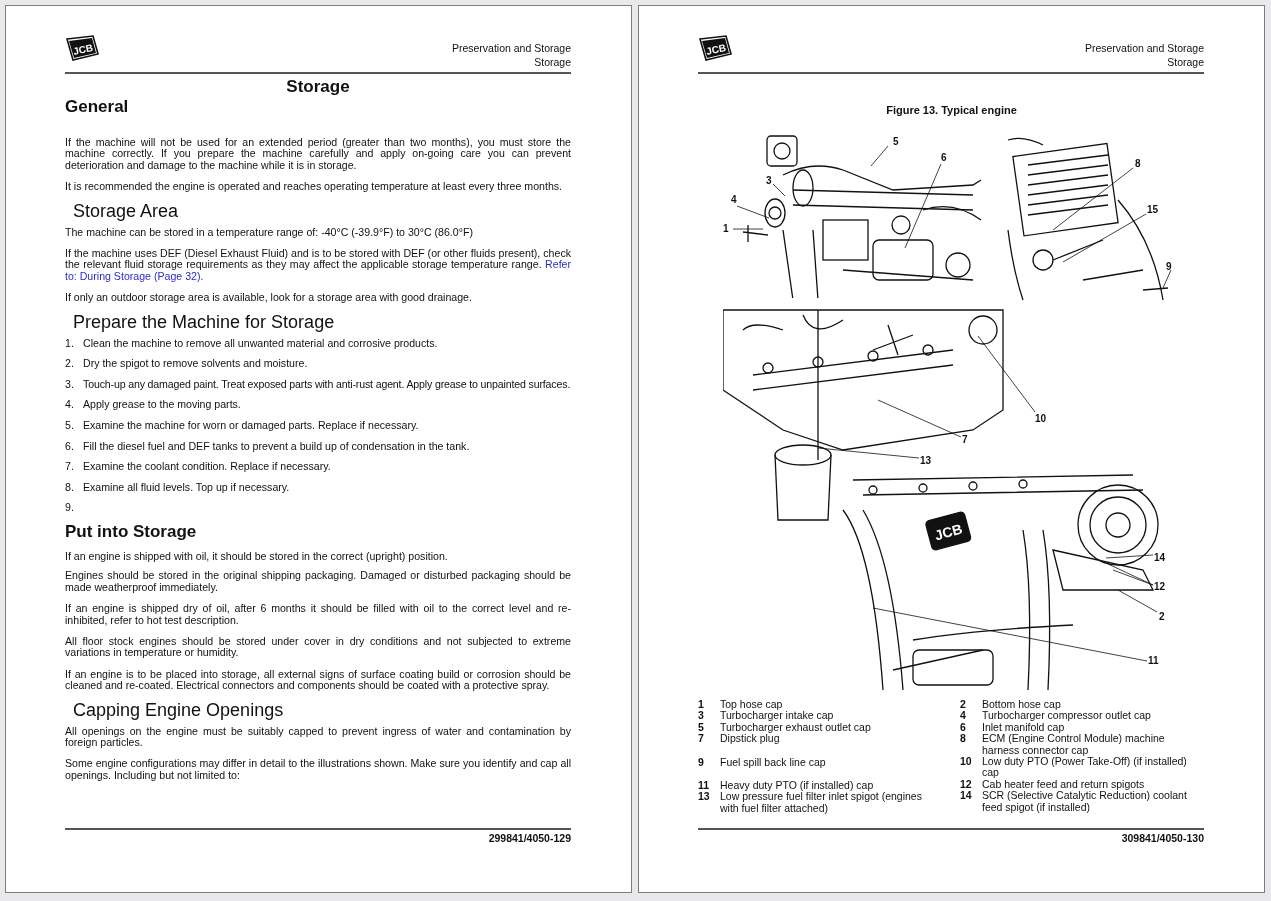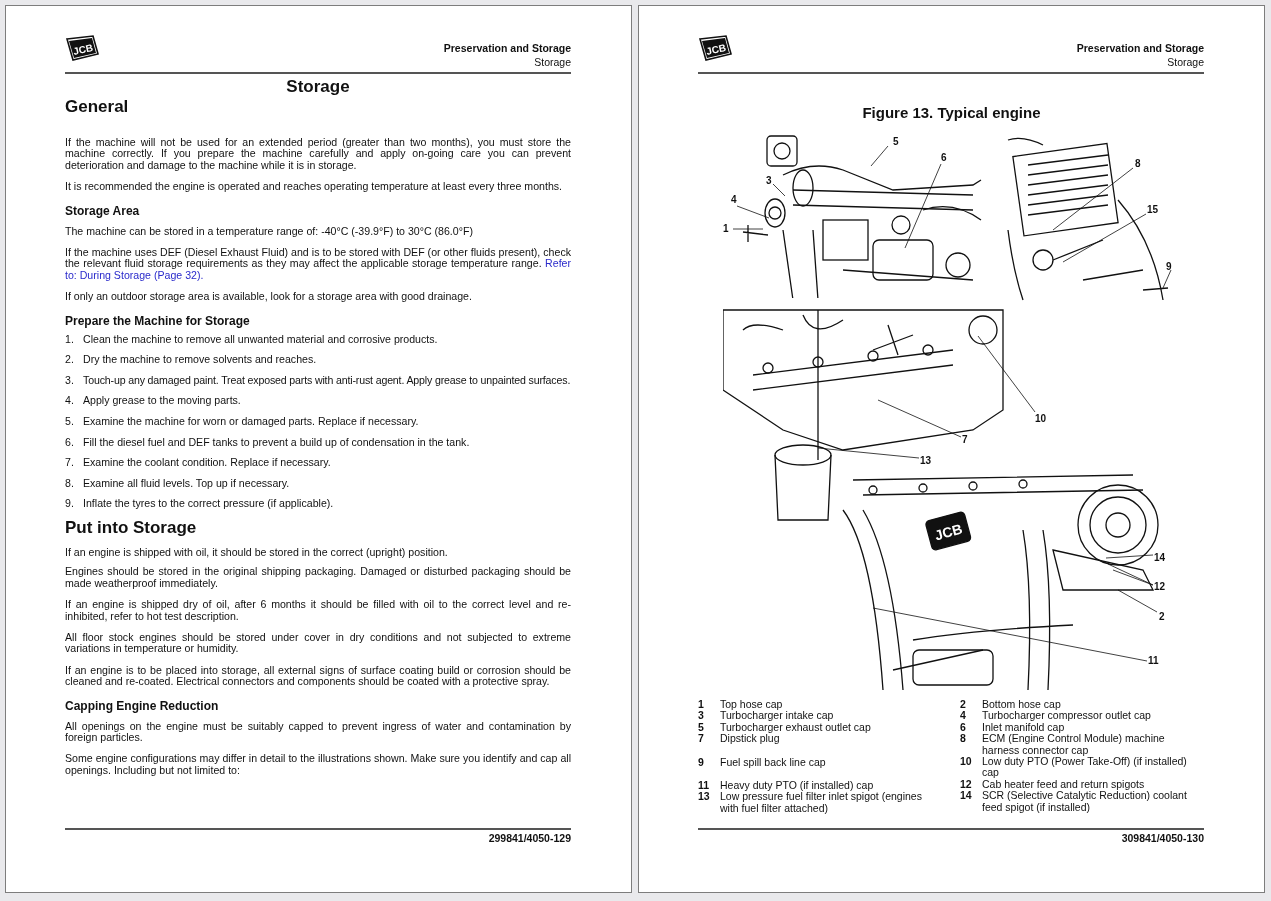--- a/index.html
+++ b/index.html
@@ -19,21 +19,21 @@
     #page-left { left: 5px; width: 627px; }
     #page-right { left: 638px; width: 627px; }
 
     .logo {
       position: absolute; top: 29px; width: 34px; height: 26px;
     }
     .hdr {
       position: absolute; top: 35px; right: 60px; text-align: right;
       font-size: 10.5px; line-height: 14px;
     }
-    .hdr .h1 { font-weight: bold; }
+    .hdr .h1 { font-weight: normal; }
     .hdr-rule {
       position: absolute; top: 66px; left: 59px; right: 60px;
       border-top: 2px solid #555;
     }
     .foot-rule {
       position: absolute; top: 822px; left: 59px; right: 60px;
       border-top: 2px solid #555;
     }
     .foot {
       position: absolute; top: 826px; left: 59px; right: 60px;
@@ -43,30 +43,30 @@
 
     .content {
       position: absolute; left: 59px; right: 60px; top: 70px;
       font-size: 10.6px; line-height: 11.4px;
     }
     .title {
       text-align: center; font-size: 17px; font-weight: bold;
       margin: 0; height: 21px; line-height: 21px;
     }
     .h2 { font-size: 17px; font-weight: bold; margin: 0; line-height: 18px; }
-    .h3 { font-size: 12px; font-weight: bold; margin: 0; line-height: 16px; }
+    .h3 { font-size: 18px; font-weight: normal; margin: 8px; line-height: 16px; }
     p { margin: 0; text-align: justify; }
     .link { color: #2a2acb; }
     ol.steps { list-style: none; padding: 0; margin: 0; }
     ol.steps li { display: flex; height: 20.6px; }
     ol.steps li .n { width: 18px; flex: none; }
 
     .fig-title {
       position: absolute; top: 98px; left: 0; right: 0; text-align: center;
-      font-weight: bold; font-size: 15px;
+      font-weight: bold; font-size: 11px;
     }
     .figure {
       position: absolute; top: 124px; left: 84px; width: 460px; height: 564px;
     }
     .callout { position: absolute; font-size: 10px; font-weight: bold; }
 
     .legend {
       position: absolute; top: 693px; left: 59px; right: 60px;
       font-size: 10.5px; line-height: 11.4px;
       display: grid; grid-template-columns: 1fr 1fr; column-gap: 18px;
@@ -103,21 +103,21 @@
     <p style="margin-top:10px">If only an outdoor storage area is available, look for a storage area with good drainage.</p>
 
     <div class="h3" style="margin-top:10px">Prepare the Machine for Storage</div>
     <ol class="steps" style="margin-top:5px">
       <li>
           <span class="n">1.</span>
           <span>Clean the machine to remove all unwanted material and corrosive products.</span>
         </li>
       <li>
           <span class="n">2.</span>
-          <span>Dry the machine to remove solvents and reaches.</span>
+          <span>Dry the spigot to remove solvents and moisture.</span>
         </li>
       <li>
           <span class="n">3.</span>
           <span style="letter-spacing:-0.15px">Touch-up any damaged paint. Treat exposed parts with anti-rust agent. Apply grease to unpainted surfaces.</span>
         </li>
       <li>
           <span class="n">4.</span>
           <span>Apply grease to the moving parts.</span>
         </li>
       <li>
@@ -131,32 +131,31 @@
       <li>
           <span class="n">7.</span>
           <span>Examine the coolant condition. Replace if necessary.</span>
         </li>
       <li>
           <span class="n">8.</span>
           <span>Examine all fluid levels. Top up if necessary.</span>
         </li>
       <li>
           <span class="n">9.</span>
-          <span>Inflate the tyres to the correct pressure (if applicable).</span>
         </li>
     </ol>
 
     <div class="h2" style="margin-top:0">Put into Storage</div>
     <p style="margin-top:10px">If an engine is shipped with oil, it should be stored in the correct (upright) position.</p>
     <p style="margin-top:8px">Engines should be stored in the original shipping packaging. Damaged or disturbed packaging should be made weatherproof immediately.</p>
     <p style="margin-top:10px">If an engine is shipped dry of oil, after 6 months it should be filled with oil to the correct level and re-inhibited, refer to hot test description.</p>
     <p style="margin-top:10px">All floor stock engines should be stored under cover in dry conditions and not subjected to extreme variations in temperature or humidity.</p>
     <p style="margin-top:10px">If an engine is to be placed into storage, all external signs of surface coating build or corrosion should be cleaned and re-coated. Electrical connectors and components should be coated with a protective spray.</p>
 
-    <div class="h3" style="margin-top:10px">Capping Engine Reduction</div>
+    <div class="h3" style="margin-top:10px">Capping Engine Openings</div>
     <p style="margin-top:7px">All openings on the engine must be suitably capped to prevent ingress of water and contamination by foreign particles.</p>
     <p style="margin-top:10px">Some engine configurations may differ in detail to the illustrations shown. Make sure you identify and cap all openings. Including but not limited to:</p>
   </div>
 
   <div class="foot-rule"></div>
   <div class="foot">
     <span>29</span>
     <span>9841/4050-1</span>
     <span>29</span>
   </div>

